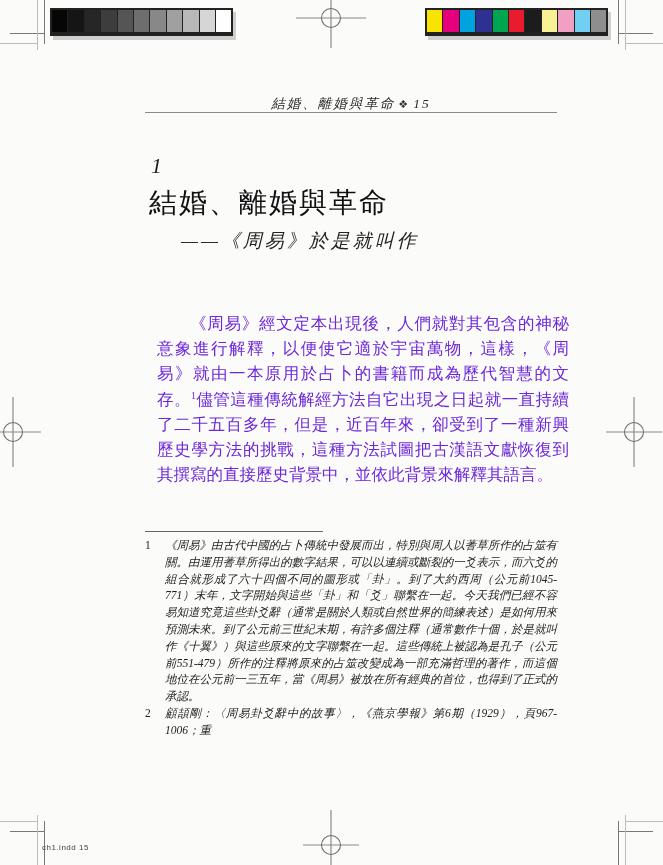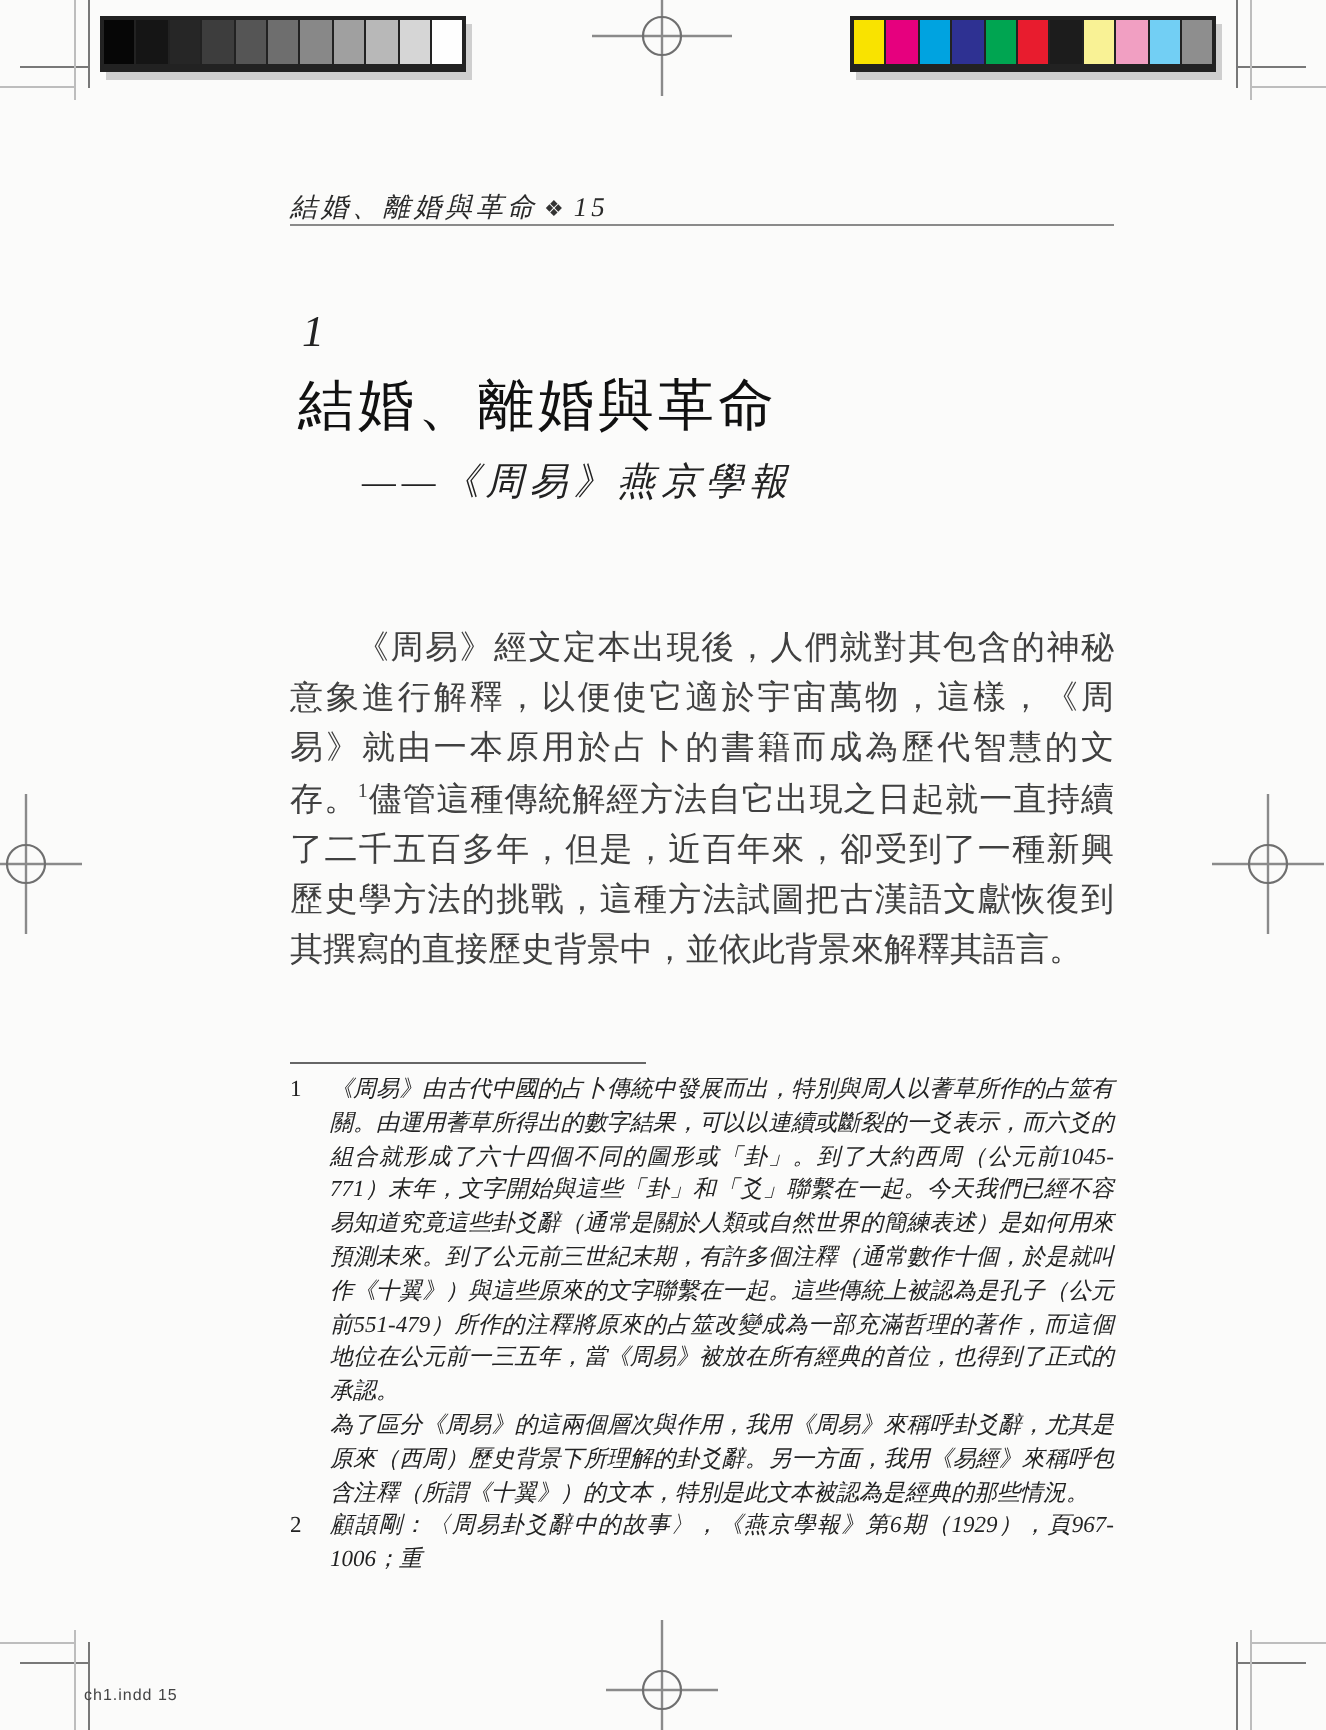--- a/index.html
+++ b/index.html
@@ -25,43 +25,43 @@
     background:#222;border:1px solid #222;
     box-shadow:3px 4px 0 0 #cfcfcf;
   }
   .calibration-bar .swatch{width:15.4px;height:22px;flex:0 0 auto;}
 
   
   #content{position:absolute;left:145px;top:0;width:412px;}
 
   .running-header{
     position:absolute;left:0;top:95px;width:412px;
-    text-align:left;font-size:13.5px;letter-spacing:2px;color:#2a2a2a;
+    text-align:center;font-size:13.5px;letter-spacing:2px;color:#2a2a2a;
     font-style:italic;
   }
   .running-header .diamond{font-style:normal;font-size:11px;padding:0 3px;color:#333;}
   .header-rule{position:absolute;left:0;top:112px;width:412px;height:1px;background:#8a8a8a;}
 
   .chapter-number{
     position:absolute;left:6px;top:153px;
     font-size:22px;font-style:italic;color:#222;
   }
   .chapter-title{
     position:absolute;left:4px;top:184px;width:408px;
     font-size:28px;letter-spacing:2px;color:#111;white-space:nowrap;
   }
   .chapter-subtitle{
     position:absolute;left:36px;top:228px;width:376px;
     font-size:19px;letter-spacing:3px;color:#222;font-style:italic;
   }
 
   #body-text{
-    position:absolute;left:0;top:311px;width:412px;
+    position:absolute;left:12px;top:311px;width:412px;
     font-size:16.5px;line-height:25.2px;
-    text-align:justify;color:#404040;
+    text-align:justify;color:#6d28d9;
   }
   #body-text p{margin:0;text-indent:2em;}
   #body-text sup{font-size:10px;line-height:0;}
 
   .footnote-rule{position:absolute;left:0;top:531px;width:178px;height:1px;background:#666;}
 
   #footnotes{
     position:absolute;left:0;top:537px;width:412px;
     font-size:11.5px;line-height:16.8px;text-align:justify;color:#222;
     font-style:italic;
@@ -157,33 +157,32 @@
 
   <div id="content">
 
     <div class="running-header">
       <span>結婚、離婚與革命</span><span class="diamond">❖</span><span>15</span>
     </div>
     <div class="header-rule"></div>
 
     <div class="chapter-number">1</div>
     <div class="chapter-title">結婚、離婚與革命</div>
-    <div class="chapter-subtitle">——《周易》燕京學報</div>
+    <div class="chapter-subtitle">——《周易》於是就叫作</div>
 
     <div id="body-text">
         <p>《周易》經文定本出現後，人們就對其包含的神秘意象進行解釋，以便使它適於宇宙萬物，這樣，《周易》就由一本原用於占卜的書籍而成為歷代智慧的文存。<sup>1</sup>儘管這種傳統解經方法自它出現之日起就一直持續了二千五百多年，但是，近百年來，卻受到了一種新興歷史學方法的挑戰，這種方法試圖把古漢語文獻恢復到其撰寫的直接歷史背景中，並依此背景來解釋其語言。</p>
       </div>
 
     <div class="footnote-rule"></div>
     <div id="footnotes">
         <div class="footnote-item">
           <span class="fn-num">1</span>
           <div class="fn-text">
             <p>《周易》由古代中國的占卜傳統中發展而出，特別與周人以蓍草所作的占筮有關。由運用蓍草所得出的數字結果，可以以連續或斷裂的一爻表示，而六爻的組合就形成了六十四個不同的圖形或「卦」。到了大約西周（公元前1045-771）末年，文字開始與這些「卦」和「爻」聯繫在一起。今天我們已經不容易知道究竟這些卦爻辭（通常是關於人類或自然世界的簡練表述）是如何用來預測未來。到了公元前三世紀末期，有許多個注釋（通常數作十個，於是就叫作《十翼》）與這些原來的文字聯繫在一起。這些傳統上被認為是孔子（公元前551-479）所作的注釋將原來的占筮改變成為一部充滿哲理的著作，而這個地位在公元前一三五年，當《周易》被放在所有經典的首位，也得到了正式的承認。</p>
-            <p>為了區分《周易》的這兩個層次與作用，我用《周易》來稱呼卦爻辭，尤其是原來（西周）歷史背景下所理解的卦爻辭。另一方面，我用《易經》來稱呼包含注釋（所謂《十翼》）的文本，特別是此文本被認為是經典的那些情況。</p>
           </div>
         </div>
         <div class="footnote-item">
           <span class="fn-num">2</span>
           <div class="fn-text">
             <p>顧頡剛：〈周易卦爻辭中的故事〉，《燕京學報》第6期（1929），頁967-1006；重</p>
           </div>
         </div>
       </div>
 

